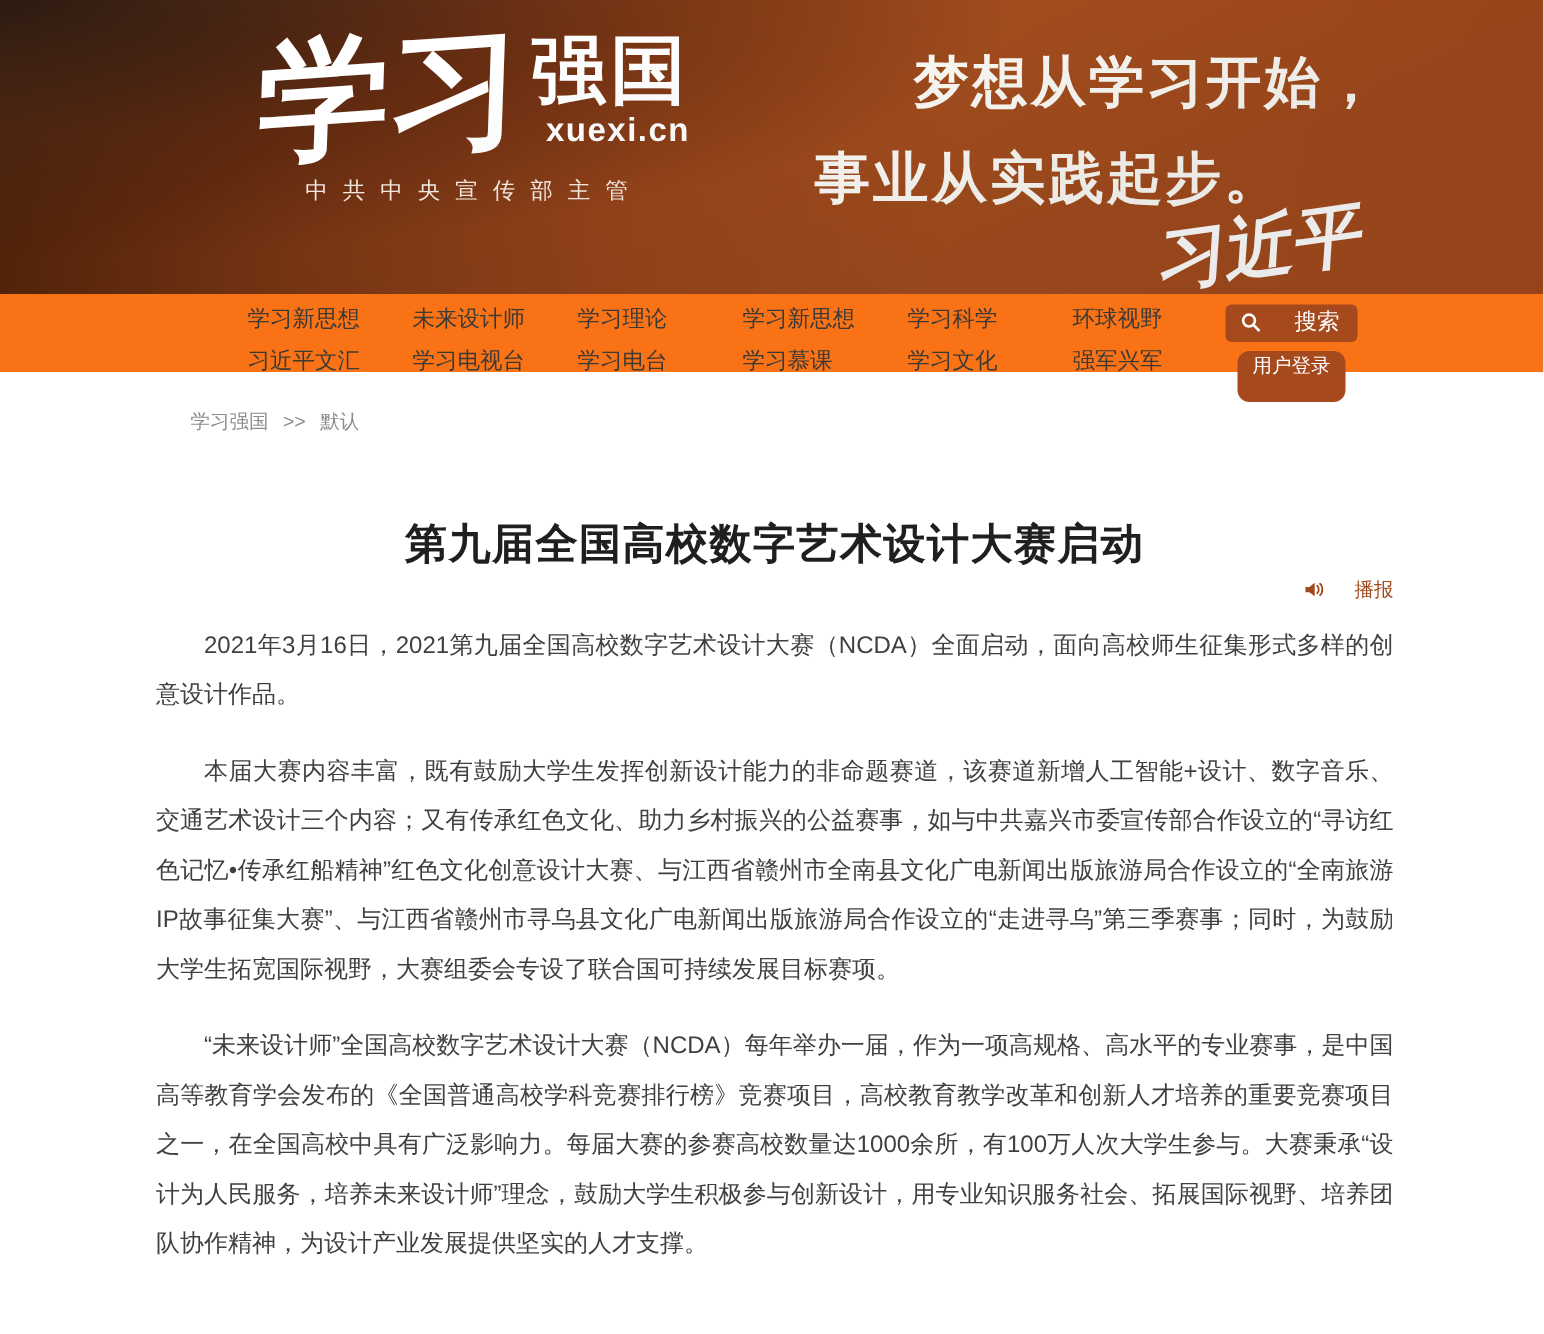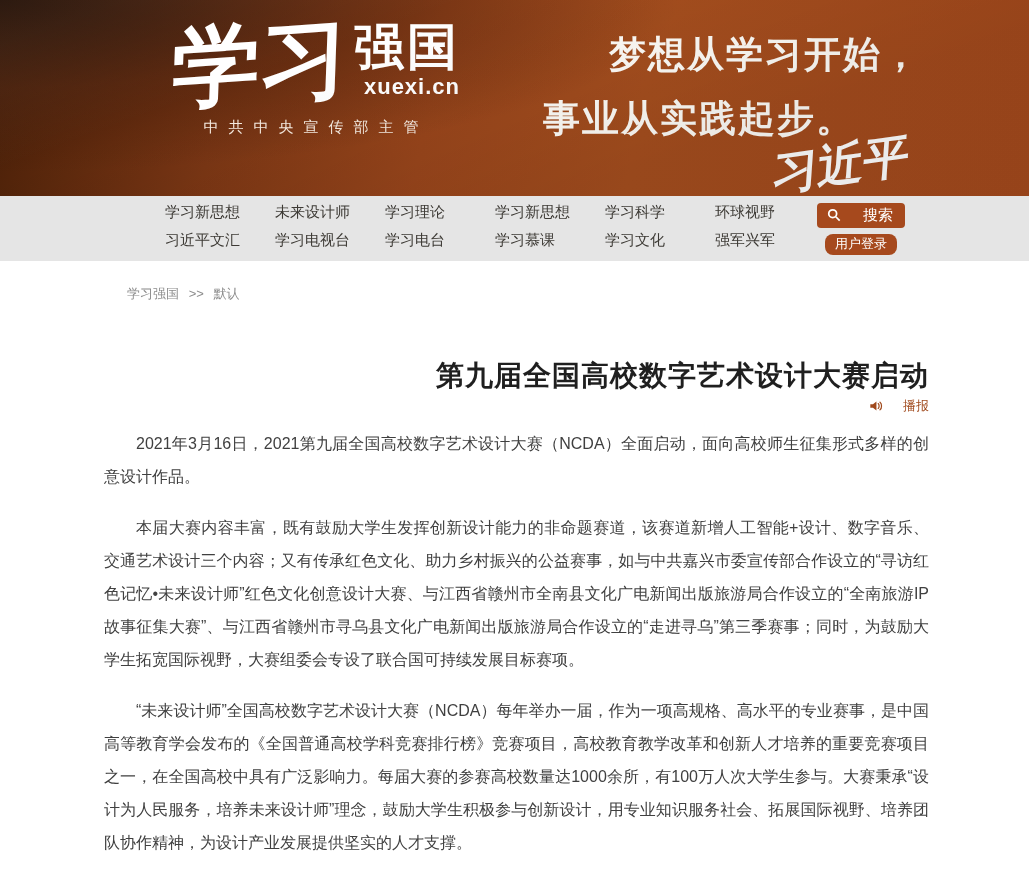--- a/index.html
+++ b/index.html
@@ -37,47 +37,47 @@
   .slogan-l1{ font-size:37px; font-weight:600; letter-spacing:2px; padding-left:66px; }
   .slogan-l2{ font-size:37px; font-weight:600; letter-spacing:2px; margin-top:14px; }
   .signature{
     font-family:"DejaVu Serif","Liberation Serif",serif;
     font-size:46px; font-weight:700; color:#fff;
     transform:rotate(-8deg) skewX(-12deg);
     text-align:right; margin:6px 10px 0 0;
   }
 
   
-  .navbar{ height:65px; background:#e5e5e5; position:relative; }
+  .navbar{ height:52px; background:#f97316; position:relative; }
   .nav-grid{
     position:absolute; left:165px; top:7px;
     display:grid; grid-template-columns:repeat(6,110px); grid-auto-rows:25px; row-gap:3px;
   }
   .nav-item{ font-size:15px; color:#3d3a35; text-decoration:none; cursor:pointer; white-space:nowrap; }
   .nav-buttons{ position:absolute; right:124px; top:7px; display:flex; flex-direction:column; align-items:center; gap:6px; }
   .btn-search{
     display:inline-flex; align-items:center; gap:22px; cursor:pointer;
     background:#a6491d; color:#fff; border:none; border-radius:4px;
     font-size:15px; padding:3px 12px 4px 10px; line-height:18px;
   }
   .btn-login{
     display:inline-block; cursor:pointer;
     background:#a6491d; color:#fff; border:none; border-radius:8px;
-    font-size:13px; padding:2px 10px 3px; line-height:16px;
+    font-size:13px; padding:2px 10px 16px; line-height:16px;
   }
 
   
   .breadcrumb{ padding:24px 0 0 127px; font-size:13px; color:#8c8c8c; }
   .breadcrumb a{ color:#8c8c8c; text-decoration:none; cursor:pointer; }
   .breadcrumb .sep{ margin:0 6px; }
 
   
   .article{ padding:0 100px 0 104px; }
   .article h1{
-    margin-top:54px; text-align:right;
+    margin-top:54px; text-align:center;
     font-size:28px; font-weight:700; color:#1f1f1f; letter-spacing:1px;
   }
   .meta{ margin:42px 0 0 23px; font-size:13px; color:#9a9a9a; }
   .meta .date{ margin-right:26px; }
   .broadcast{
     text-align:right; margin-top:2px; font-size:13px; color:#a0491c; cursor:pointer;
     display:flex; justify-content:flex-end; align-items:center; gap:20px;
   }
   .broadcast svg{ display:block; }
   .article p{
@@ -154,16 +154,16 @@
   <div class="broadcast">
     <svg class="speaker-icon-svg" viewBox="0 0 16 16">
       <path d="M1.5 6v4h3l4 3.2V2.8L4.5 6h-3z" fill="#a0491c"></path>
       <path d="M10.5 5.2c1.4 1 1.4 4.6 0 5.6" stroke="#a0491c" stroke-width="1.4" fill="none" stroke-linecap="round"></path>
       <path d="M12.6 3.6c2.3 1.8 2.3 7 0 8.8" stroke="#a0491c" stroke-width="1.4" fill="none" stroke-linecap="round"></path>
     </svg>
     <span>播报</span>
   </div>
 
   <p>2021年3月16日，2021第九届全国高校数字艺术设计大赛（NCDA）全面启动，面向高校师生征集形式多样的创意设计作品。</p>
-  <p>本届大赛内容丰富，既有鼓励大学生发挥创新设计能力的非命题赛道，该赛道新增人工智能+设计、数字音乐、交通艺术设计三个内容；又有传承红色文化、助力乡村振兴的公益赛事，如与中共嘉兴市委宣传部合作设立的“寻访红色记忆•未来设计师”红色文化创意设计大赛、与江西省赣州市全南县文化广电新闻出版旅游局合作设立的“全南旅游IP故事征集大赛”、与江西省赣州市寻乌县文化广电新闻出版旅游局合作设立的“走进寻乌”第三季赛事；同时，为鼓励大学生拓宽国际视野，大赛组委会专设了联合国可持续发展目标赛项。</p>
+  <p>本届大赛内容丰富，既有鼓励大学生发挥创新设计能力的非命题赛道，该赛道新增人工智能+设计、数字音乐、交通艺术设计三个内容；又有传承红色文化、助力乡村振兴的公益赛事，如与中共嘉兴市委宣传部合作设立的“寻访红色记忆•传承红船精神”红色文化创意设计大赛、与江西省赣州市全南县文化广电新闻出版旅游局合作设立的“全南旅游IP故事征集大赛”、与江西省赣州市寻乌县文化广电新闻出版旅游局合作设立的“走进寻乌”第三季赛事；同时，为鼓励大学生拓宽国际视野，大赛组委会专设了联合国可持续发展目标赛项。</p>
   <p>“未来设计师”全国高校数字艺术设计大赛（NCDA）每年举办一届，作为一项高规格、高水平的专业赛事，是中国高等教育学会发布的《全国普通高校学科竞赛排行榜》竞赛项目，高校教育教学改革和创新人才培养的重要竞赛项目之一，在全国高校中具有广泛影响力。每届大赛的参赛高校数量达1000余所，有100万人次大学生参与。大赛秉承“设计为人民服务，培养未来设计师”理念，鼓励大学生积极参与创新设计，用专业知识服务社会、拓展国际视野、培养团队协作精神，为设计产业发展提供坚实的人才支撑。</p>
 
 </main>
 
 </body></html>

